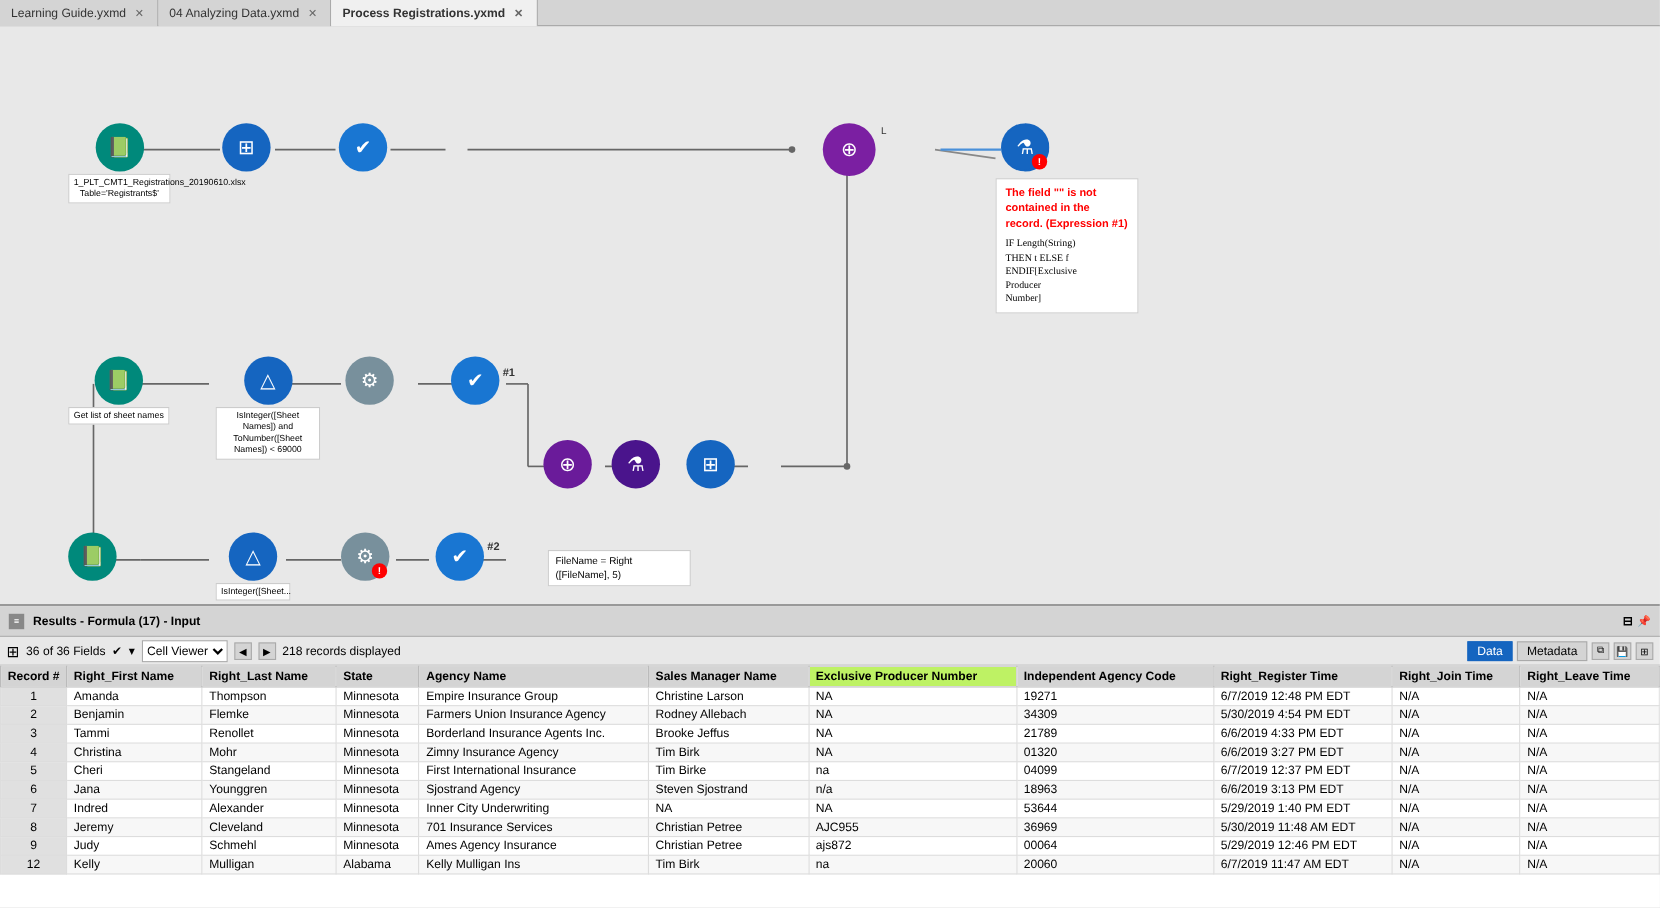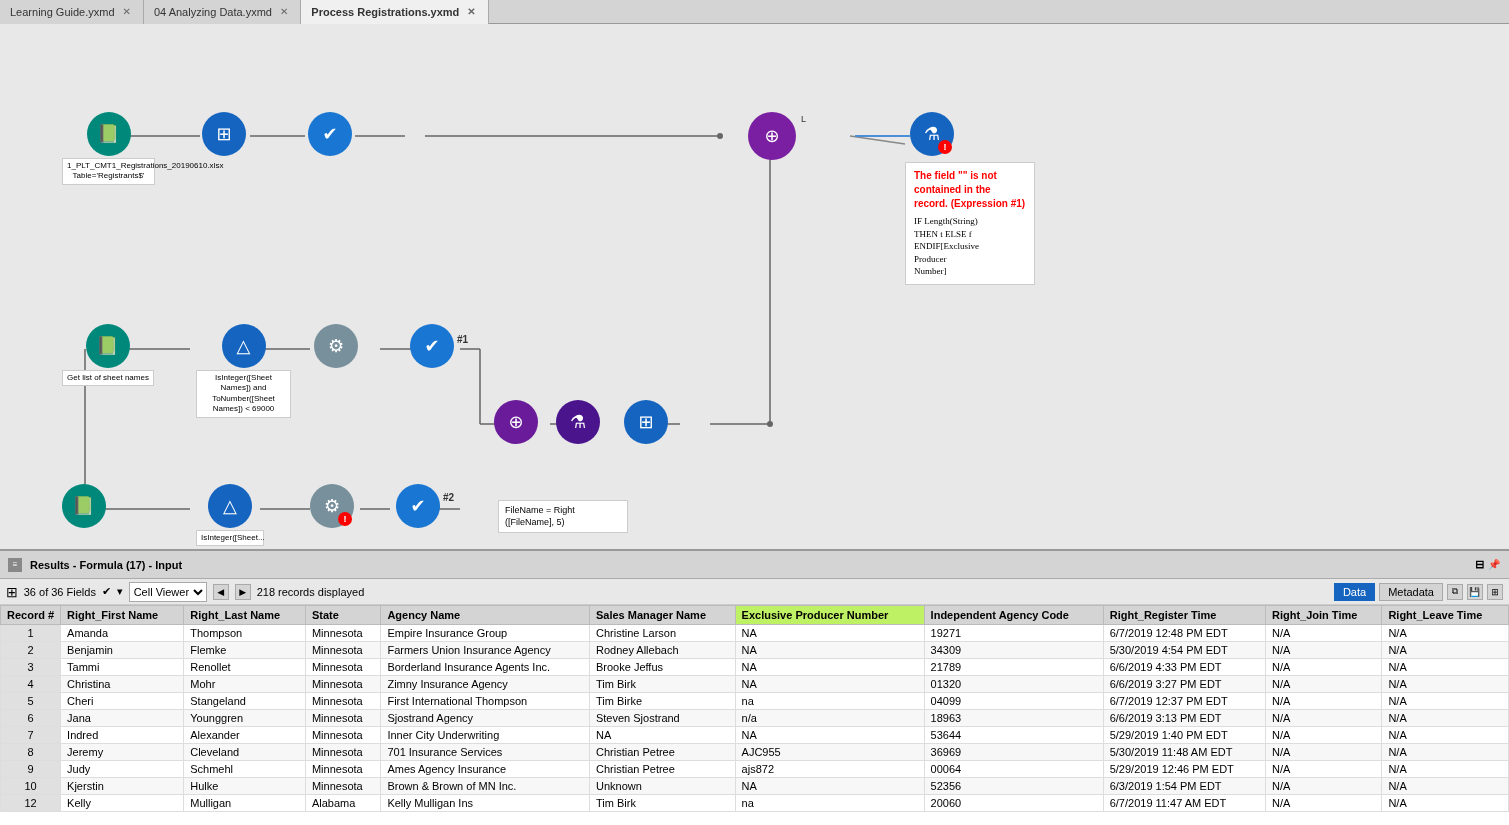--- a/index.html
+++ b/index.html
@@ -542,21 +542,21 @@
             <td>01320</td>
             <td>6/6/2019 3:27 PM EDT</td>
             <td>N/A</td>
             <td>N/A</td>
           </tr>
           <tr>
             <td class="row-num-col">5</td>
             <td>Cheri</td>
             <td>Stangeland</td>
             <td>Minnesota</td>
-            <td>First International Thompson</td>
+            <td>First International Insurance</td>
             <td>Tim Birke</td>
             <td>na</td>
             <td>04099</td>
             <td>6/7/2019 12:37 PM EDT</td>
             <td>N/A</td>
             <td>N/A</td>
           </tr>
           <tr>
             <td class="row-num-col">6</td>
             <td>Jana</td>
@@ -599,33 +599,20 @@
           <tr>
             <td class="row-num-col">9</td>
             <td>Judy</td>
             <td>Schmehl</td>
             <td>Minnesota</td>
             <td>Ames Agency Insurance</td>
             <td>Christian Petree</td>
             <td>ajs872</td>
             <td>00064</td>
             <td>5/29/2019 12:46 PM EDT</td>
-            <td>N/A</td>
-            <td>N/A</td>
-          </tr>
-          <tr>
-            <td class="row-num-col">10</td>
-            <td>Kjerstin</td>
-            <td>Hulke</td>
-            <td>Minnesota</td>
-            <td>Brown &amp; Brown of MN Inc.</td>
-            <td>Unknown</td>
-            <td>NA</td>
-            <td>52356</td>
-            <td>6/3/2019 1:54 PM EDT</td>
             <td>N/A</td>
             <td>N/A</td>
           </tr>
           <tr>
             <td class="row-num-col">12</td>
             <td>Kelly</td>
             <td>Mulligan</td>
             <td>Alabama</td>
             <td>Kelly Mulligan Ins</td>
             <td>Tim Birk</td>

